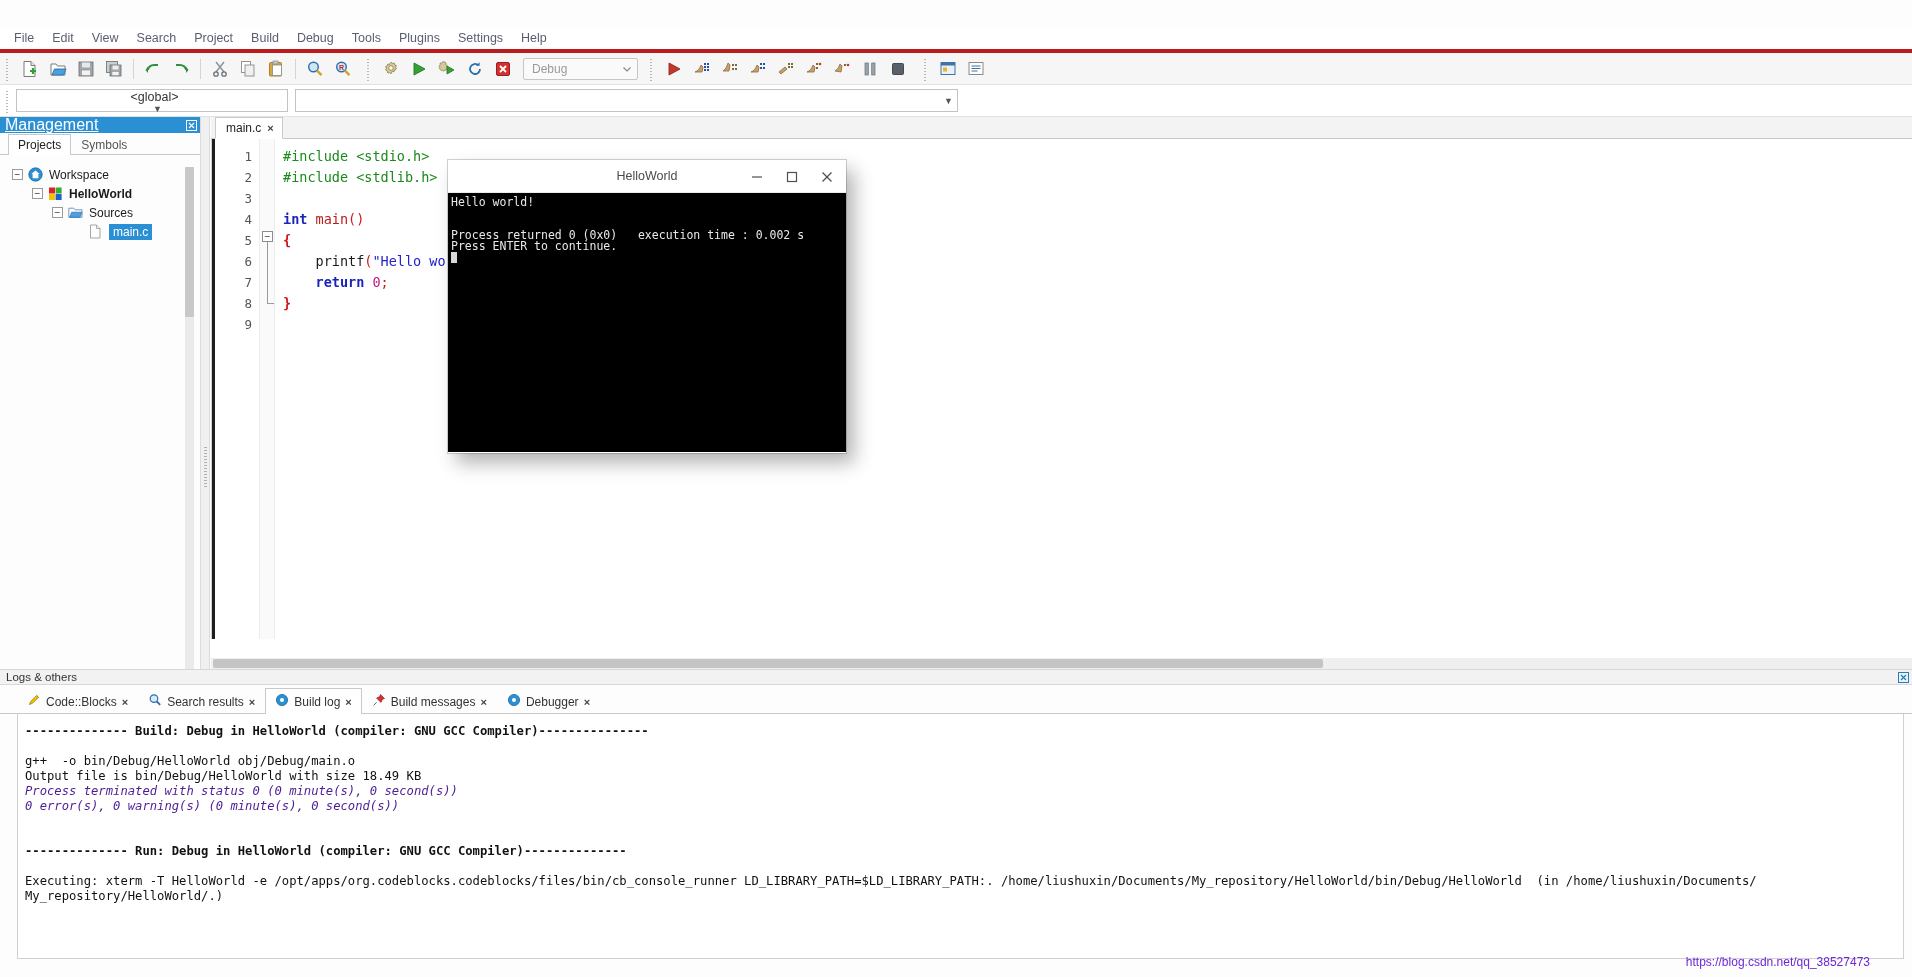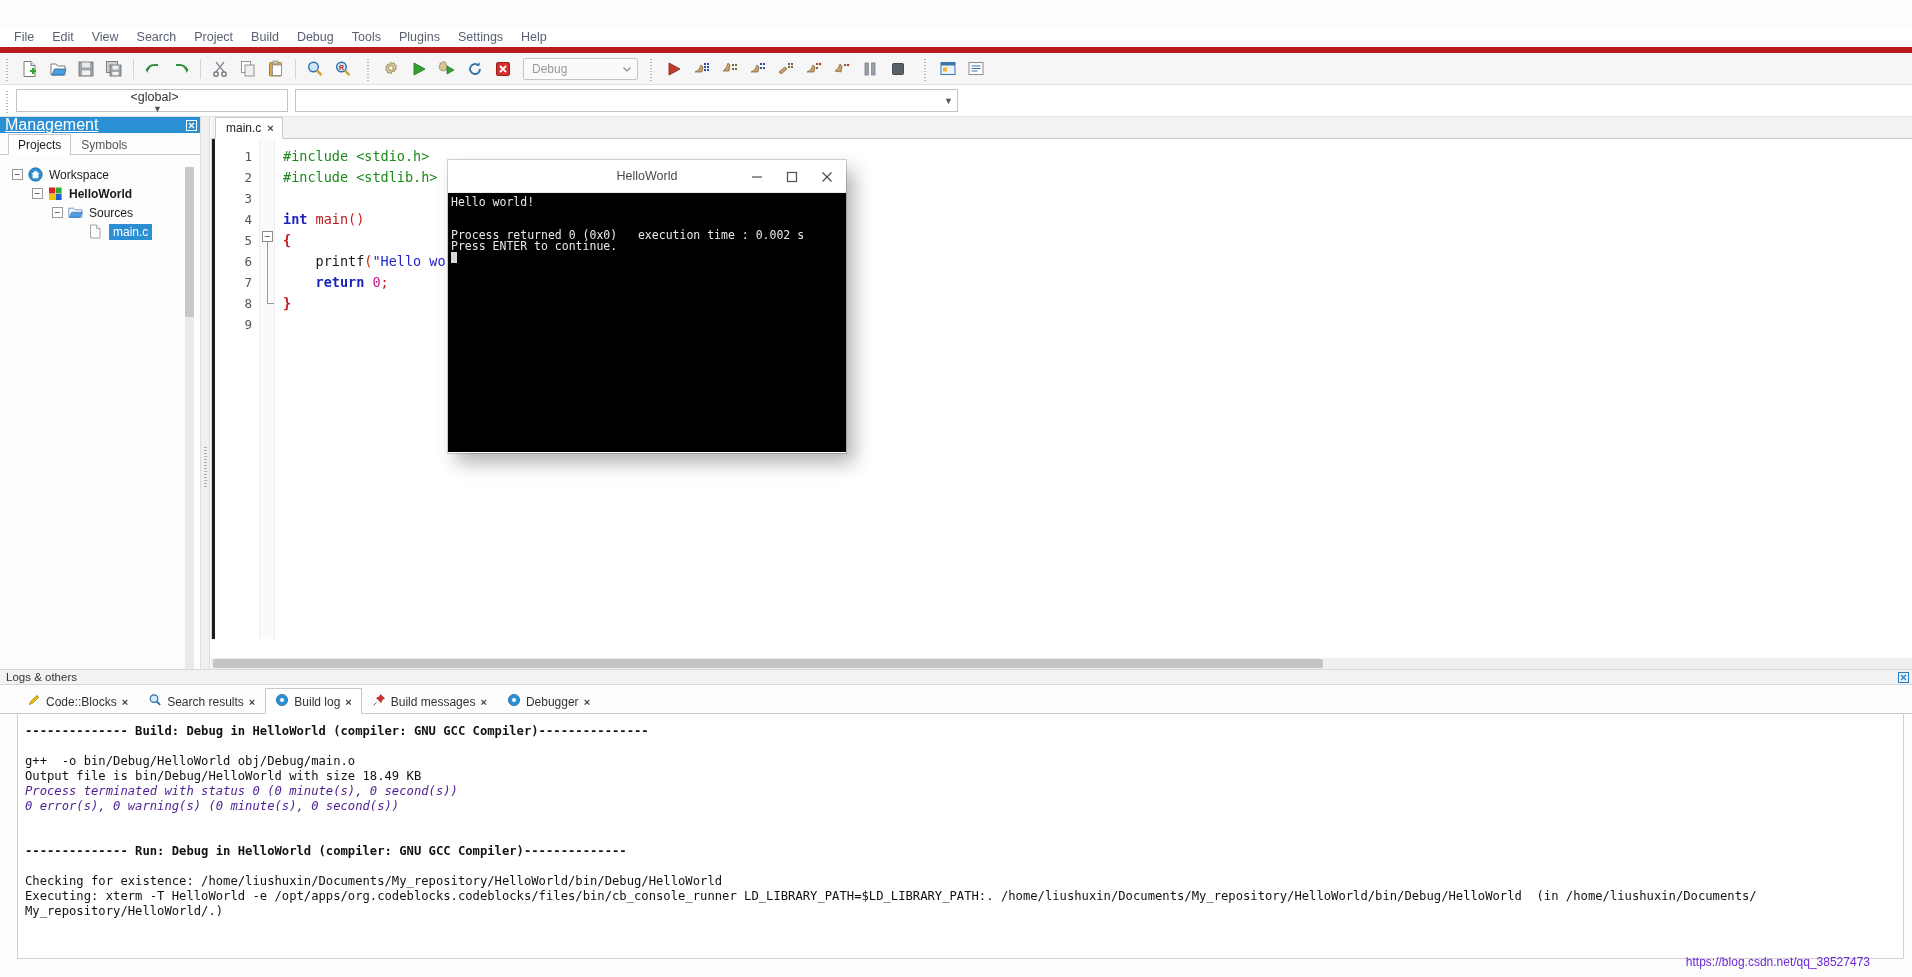--- a/index.html
+++ b/index.html
@@ -36,21 +36,21 @@
     color: #6a6a6a;
   }
   .winbtn svg { display: block; }
 
   
   .menubar {
     position: absolute; left: 0; top: 27px; width: 1912px; height: 26px;
     background: #ffffff;
     display: flex; align-items: center;
     padding-left: 5px;
-    border-bottom: 6px solid #b91c1c;
+    border-bottom: 4px solid #b91c1c;
   }
   .menuitem {
     font-size: 12.5px; color: #5a5f70;
     padding: 3px 9px; cursor: default; white-space: nowrap;
   }
 
   
   .toolbar-row {
     position: absolute; left: 0; top: 53px; width: 1912px; height: 32px;
     background: #f6f6f6;
@@ -759,21 +759,20 @@
       <div class="lline lg-head">-------------- Build: Debug in HelloWorld (compiler: GNU GCC Compiler)---------------</div>
       <div class="lline lg-blank">&nbsp;</div>
       <div class="lline">g++  -o bin/Debug/HelloWorld obj/Debug/main.o</div>
       <div class="lline">Output file is bin/Debug/HelloWorld with size 18.49 KB</div>
       <div class="lline lg-blue">Process terminated with status 0 (0 minute(s), 0 second(s))</div>
       <div class="lline lg-blue">0 error(s), 0 warning(s) (0 minute(s), 0 second(s))</div>
       <div class="lline lg-blank">&nbsp;</div>
       <div class="lline lg-blank">&nbsp;</div>
       <div class="lline lg-head">-------------- Run: Debug in HelloWorld (compiler: GNU GCC Compiler)--------------</div>
       <div class="lline lg-blank">&nbsp;</div>
-      <div class="lline">Checking for existence: /home/liushuxin/Documents/My_repository/HelloWorld/bin/Debug/HelloWorld</div>
       <div class="lline">Executing: xterm -T HelloWorld -e /opt/apps/org.codeblocks.codeblocks/files/bin/cb_console_runner LD_LIBRARY_PATH=$LD_LIBRARY_PATH:. /home/liushuxin/Documents/My_repository/HelloWorld/bin/Debug/HelloWorld  (in /home/liushuxin/Documents/</div>
       <div class="lline">My_repository/HelloWorld/.)</div>
     </div>
 
     <div class="watermark">https://blog.csdn.net/qq_38527473</div>
   </div>
 
 </div>
 
 </body></html>

